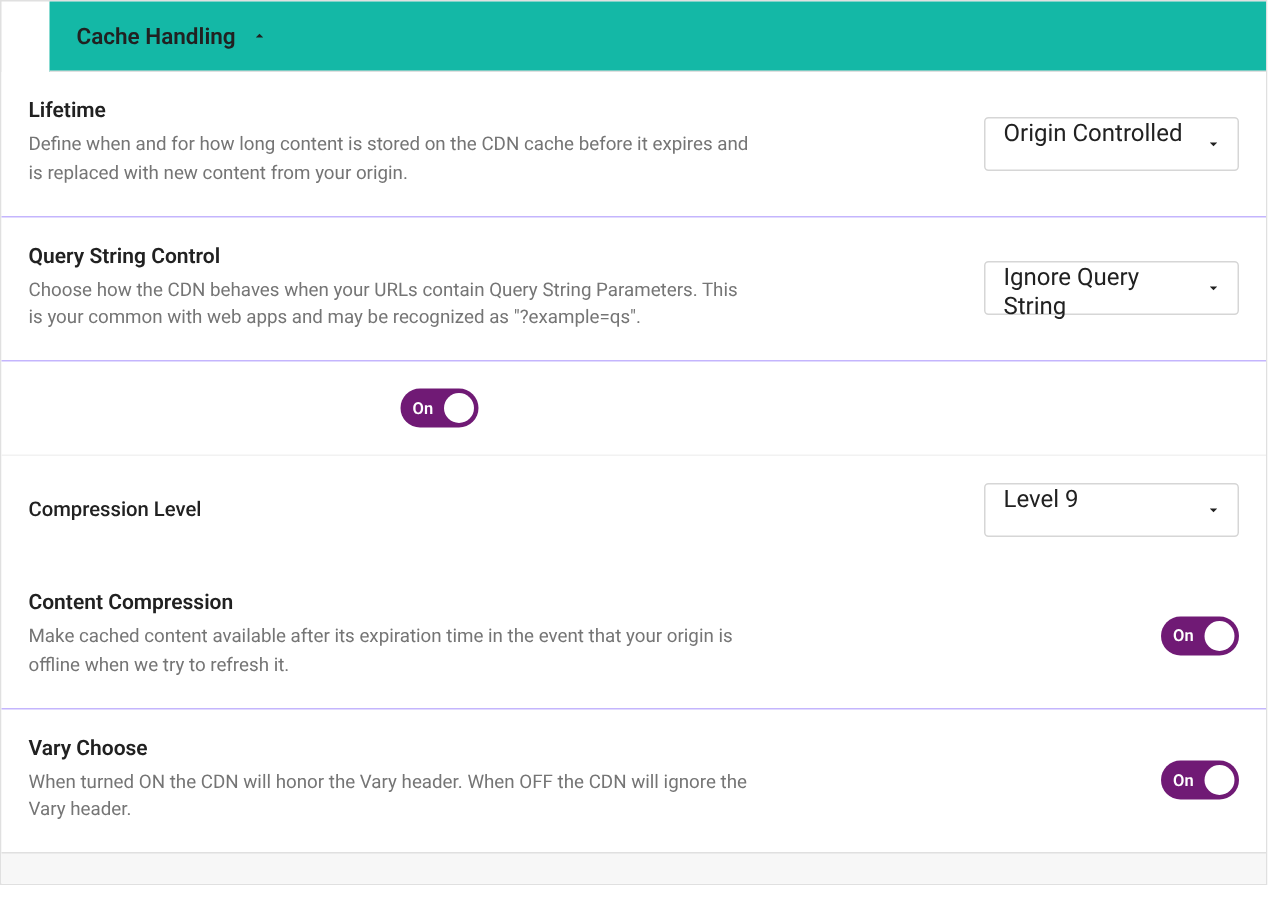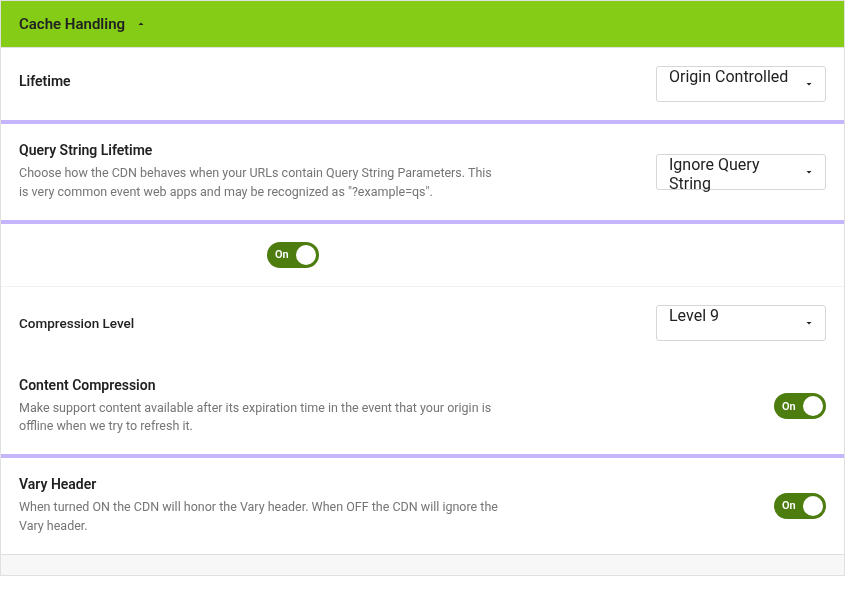--- a/index.html
+++ b/index.html
@@ -14,41 +14,42 @@
       font-size: 13px;
       width: 845px;
     }
     .panel {
       border: 1px solid #e0e0e0;
     }
     .panel-header {
       display: flex;
       align-items: center;
       padding: 14px 18px;
-      background: #84cc16;
+      background: #14b8a6;
       border-bottom: 1px solid #e0e0e0;
       cursor: pointer;
+      margin-left: 32px;
     }
     .panel-header-title {
       font-size: 15px;
       font-weight: 600;
       color: #212121;
     }
     .panel-header .caret {
       margin-left: 10px;
       display: inline-flex;
       align-items: center;
     }
     .panel-body {
       background: #fff;
     }
     .row {
       display: flex;
       padding: 18px 18px;
-      border-bottom: 4px solid #c4b5fd;
+      border-bottom: 1px solid #c4b5fd;
       align-items: center;
     }
     .row.sub {
       border-top: 1px solid #f2f2f2;
       border-bottom: none;
       margin-bottom: 0;
     }
     .left {
       flex: 1;
       padding-right: 24px;
@@ -100,21 +101,21 @@
     .toggle {
       position: relative;
       width: 52px;
       height: 26px;
       border-radius: 13px;
       cursor: pointer;
       display: flex;
       align-items: center;
     }
     .toggle.on {
-      background: #4d7c0f;
+      background: #701a75;
       justify-content: flex-start;
     }
     .toggle-label {
       color: #fff;
       font-size: 11px;
       font-weight: 600;
       margin-left: 8px;
     }
     .toggle-knob {
       position: absolute;
@@ -148,37 +149,38 @@
           <path d="M7 14l5-5 5 5z"></path>
         </svg>
     </span>
   </div>
 
   <div class="panel-body">
 
     <div class="row">
       <div class="left">
         <div class="setting-title">Lifetime</div>
+        <div class="setting-desc">Define when and for how long content is stored on the CDN cache before it expires and is replaced with new content from your origin.</div>
       </div>
       <div class="right">
         <div class="select">
           <span>Origin Controlled</span>
           <span class="select-caret">
             <svg width="12" height="12" viewBox="0 0 24 24" fill="#212121">
                 <path d="M7 10l5 5 5-5z"></path>
               </svg>
           </span>
         </div>
       </div>
     </div>
 
     <div class="row">
       <div class="left">
-        <div class="setting-title">Query String Lifetime</div>
-        <div class="setting-desc">Choose how the CDN behaves when your URLs contain Query String Parameters. This is very common event web apps and may be recognized as "?example=qs".</div>
+        <div class="setting-title">Query String Control</div>
+        <div class="setting-desc">Choose how the CDN behaves when your URLs contain Query String Parameters. This is your common with web apps and may be recognized as "?example=qs".</div>
       </div>
       <div class="right">
         <div class="select">
           <span>Ignore Query String</span>
           <span class="select-caret">
             <svg width="12" height="12" viewBox="0 0 24 24" fill="#212121">
                 <path d="M7 10l5 5 5-5z"></path>
               </svg>
           </span>
         </div>
@@ -207,33 +209,33 @@
                 </svg>
             </span>
           </div>
         </div>
       </div>
     </div>
 
     <div class="row">
       <div class="left">
         <div class="setting-title">Content Compression</div>
-        <div class="setting-desc">Make support content available after its expiration time in the event that your origin is offline when we try to refresh it.</div>
+        <div class="setting-desc">Make cached content available after its expiration time in the event that your origin is offline when we try to refresh it.</div>
       </div>
       <div class="right">
         <div class="toggle on">
           <span class="toggle-label">On</span>
           <span class="toggle-knob"></span>
         </div>
       </div>
     </div>
 
     <div class="row" style="border-bottom:none;">
       <div class="left">
-        <div class="setting-title">Vary Header</div>
+        <div class="setting-title">Vary Choose</div>
         <div class="setting-desc">When turned ON the CDN will honor the Vary header. When OFF the CDN will ignore the Vary header.</div>
       </div>
       <div class="right">
         <div class="toggle on">
           <span class="toggle-label">On</span>
           <span class="toggle-knob"></span>
         </div>
       </div>
     </div>
 

